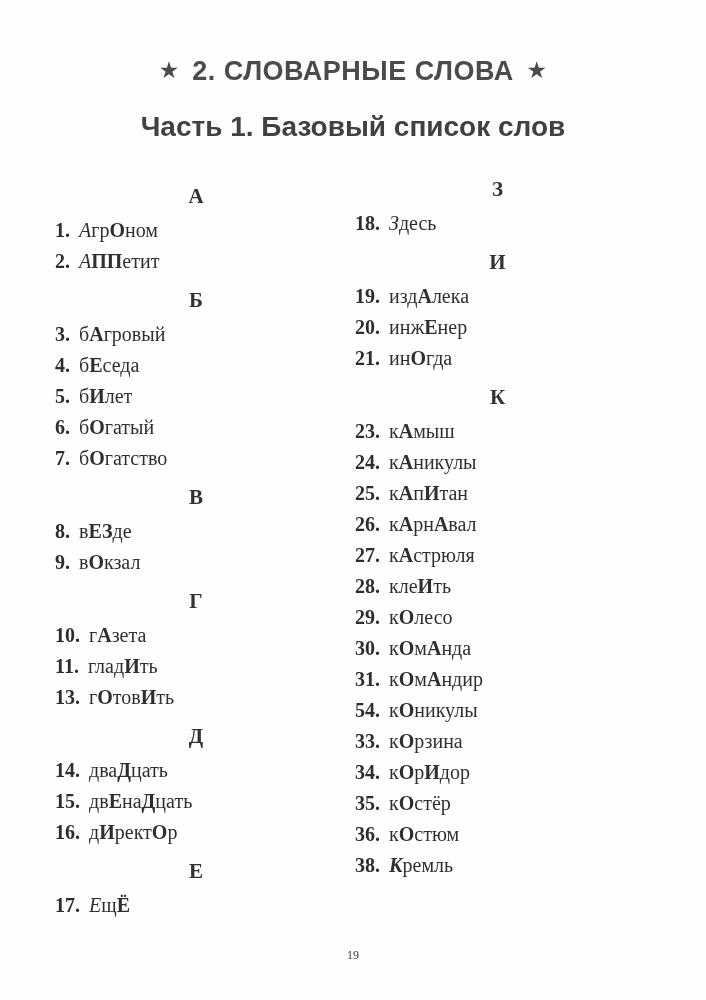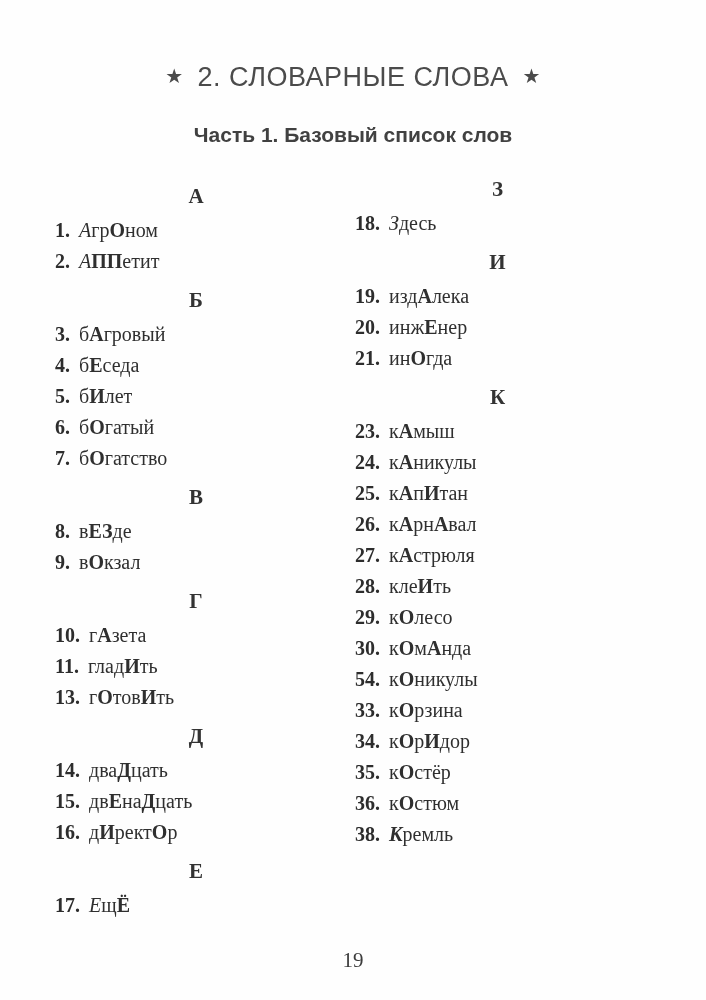--- a/index.html
+++ b/index.html
@@ -10,42 +10,42 @@
   .page {
     position: relative;
     width: 706px;
     height: 1000px;
     background: #fefefe;
     font-family: "Liberation Serif", serif;
     color: #2f2f2f;
     overflow: hidden;
   }
   .title {
-    margin: 6px;
+    margin: 0;
     padding-top: 56px;
     text-align: center;
     font-family: "Liberation Sans", sans-serif;
-    font-weight: normal;
+    font-weight: bold;
     font-size: 27px;
     letter-spacing: 0.5px;
     color: #4b4b4b;
   }
   .title .star {
     font-size: 20px;
     vertical-align: 3px;
     padding: 0 14px;
     color: #4b4b4b;
   }
   .subtitle {
     margin: 0;
     padding-top: 24px;
     text-align: center;
     font-family: "Liberation Sans", sans-serif;
     font-weight: bold;
-    font-size: 21px;
+    font-size: 28px;
     color: #414141;
   }
   .col {
     position: absolute;
     font-size: 20px;
   }
   .col-left  { left: 55px;  top: 181px; width: 282px; }
   .col-right { left: 355px; top: 174px; width: 285px; }
   .letter-header {
     font-weight: bold;
@@ -68,21 +68,21 @@
   .seg-n  { font-style: normal;  font-weight: normal; }
   .seg-b  { font-style: normal;  font-weight: bold;   }
   .seg-i  { font-style: italic;  font-weight: normal; }
   .seg-bi { font-style: italic;  font-weight: bold;   }
   .page-number {
     position: absolute;
     top: 948px;
     left: 0;
     width: 100%;
     text-align: center;
-    font-size: 21px;
+    font-size: 12px;
     color: #3c3c3c;
   }
 </style>
 </head>
 <body>
 
 <div class="page">
 
   <h1 class="title"><span class="star">★</span><span>2. СЛОВАРНЫЕ СЛОВА</span><span class="star">★</span></h1>
 
@@ -121,20 +121,21 @@
       <div class="entry"><span class="num">21.</span><span class="word"><span class="seg-n">ин</span><span class="seg-b">О</span><span class="seg-n">гда</span></span></div>
       <div class="letter-header">К</div>
       <div class="entry"><span class="num">23.</span><span class="word"><span class="seg-n">к</span><span class="seg-b">А</span><span class="seg-n">мыш</span></span></div>
       <div class="entry"><span class="num">24.</span><span class="word"><span class="seg-n">к</span><span class="seg-b">А</span><span class="seg-n">никулы</span></span></div>
       <div class="entry"><span class="num">25.</span><span class="word"><span class="seg-n">к</span><span class="seg-b">А</span><span class="seg-n">п</span><span class="seg-b">И</span><span class="seg-n">тан</span></span></div>
       <div class="entry"><span class="num">26.</span><span class="word"><span class="seg-n">к</span><span class="seg-b">А</span><span class="seg-n">рн</span><span class="seg-b">А</span><span class="seg-n">вал</span></span></div>
       <div class="entry"><span class="num">27.</span><span class="word"><span class="seg-n">к</span><span class="seg-b">А</span><span class="seg-n">стрюля</span></span></div>
       <div class="entry"><span class="num">28.</span><span class="word"><span class="seg-n">кле</span><span class="seg-b">И</span><span class="seg-n">ть</span></span></div>
       <div class="entry"><span class="num">29.</span><span class="word"><span class="seg-n">к</span><span class="seg-b">О</span><span class="seg-n">лесо</span></span></div>
       <div class="entry"><span class="num">30.</span><span class="word"><span class="seg-n">к</span><span class="seg-b">О</span><span class="seg-n">м</span><span class="seg-b">А</span><span class="seg-n">нда</span></span></div>
+      <div class="entry"><span class="num">31.</span><span class="word"><span class="seg-n">к</span><span class="seg-b">О</span><span class="seg-n">м</span><span class="seg-b">А</span><span class="seg-n">ндир</span></span></div>
       <div class="entry"><span class="num">54.</span><span class="word"><span class="seg-n">к</span><span class="seg-b">О</span><span class="seg-n">никулы</span></span></div>
       <div class="entry"><span class="num">33.</span><span class="word"><span class="seg-n">к</span><span class="seg-b">О</span><span class="seg-n">рзина</span></span></div>
       <div class="entry"><span class="num">34.</span><span class="word"><span class="seg-n">к</span><span class="seg-b">О</span><span class="seg-n">р</span><span class="seg-b">И</span><span class="seg-n">дор</span></span></div>
       <div class="entry"><span class="num">35.</span><span class="word"><span class="seg-n">к</span><span class="seg-b">О</span><span class="seg-n">стёр</span></span></div>
       <div class="entry"><span class="num">36.</span><span class="word"><span class="seg-n">к</span><span class="seg-b">О</span><span class="seg-n">стюм</span></span></div>
       <div class="entry"><span class="num">38.</span><span class="word"><span class="seg-bi">К</span><span class="seg-n">ремль</span></span></div>
     </div>
 
   <div class="page-number">19</div>
 

